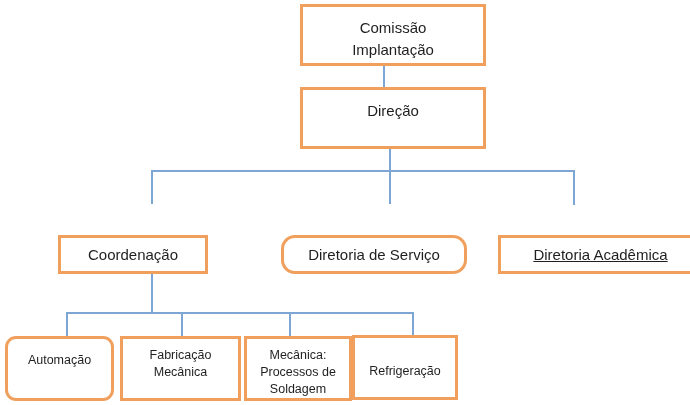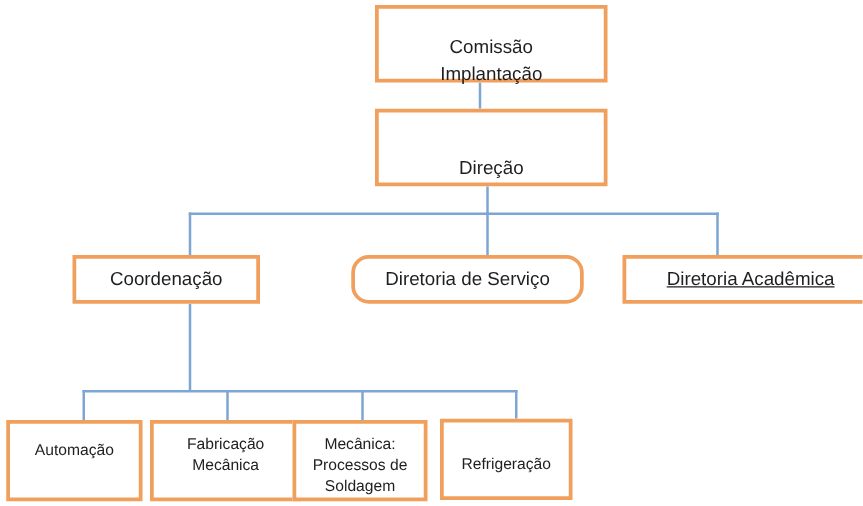--- a/index.html
+++ b/index.html
@@ -23,24 +23,24 @@
     border: 3px solid var(--box-border);
     background: var(--background);
     display: flex;
     justify-content: center;
     text-align: center;
     color: var(--text);
   }
   .node .label {
     white-space: pre-line;
   }
-  .top-align { align-items: flex-start; padding-top: 20px; }
+  .top-align { align-items: flex-start; padding-top: 10px; }
   .mid-align { align-items: center; }
   .lvl-1 { font-size: 15px; line-height: 22px; }
-  .lvl-2 { font-size: 15px; line-height: 16px; }
+  .lvl-2 { font-size: 15px; line-height: 16px; margin-top: 31px; }
   .lvl-3 { font-size: 12.5px; line-height: 17px; padding-top: 8px; align-items: flex-start; }
   .conn {
     position: absolute;
     background: var(--connector);
   }
 </style>
 </head>
 <body>
 
 <div class="stage">
@@ -56,46 +56,46 @@
   <div class="conn" style="left:66px; top:312px; width:1.5px; height:24px;"></div>
   <div class="conn" style="left:181px; top:312px; width:1.5px; height:24px;"></div>
   <div class="conn" style="left:289px; top:312px; width:1.5px; height:24px;"></div>
   <div class="conn" style="left:412px; top:312px; width:1.5px; height:23px;"></div>
 
   <div class="node lvl-1 top-align" style="left:300px; top:4px; width:186px; height:62px;">
     <span class="label">Comissão
 Implantação</span>
   </div>
 
-  <div class="node lvl-1 top-align" style="left:300px; top:87px; width:186px; height:62px;align-items:flex-end;">
+  <div class="node lvl-1 top-align" style="left:300px; top:87px; width:186px; height:62px;">
     <span class="label">Direção</span>
   </div>
 
   <div class="node lvl-2 mid-align" style="left:58px; top:204px; width:150px; height:39px;">
     <span class="label">Coordenação</span>
   </div>
 
   <div class="node lvl-2 mid-align" style="left:281px; top:204px; width:186px; height:39px;border-radius:14px;">
     <span class="label">Diretoria de Serviço</span>
   </div>
 
   <div class="node lvl-2 mid-align" style="left:498px; top:204px; width:205px; height:39px;text-decoration:underline;">
     <span class="label">Diretoria Acadêmica</span>
   </div>
 
-  <div class="node lvl-3" style="left:5px; top:336px; width:109px; height:65px; padding-top:13px;">
+  <div class="node lvl-3" style="left:5px; top:336px; width:109px; height:65px; padding-top:13px;border-radius:11px;">
     <span class="label">Automação</span>
   </div>
 
   <div class="node lvl-3" style="left:120px; top:336px; width:121px; height:65px;">
     <span class="label">Fabricação
 Mecânica</span>
   </div>
 
-  <div class="node lvl-3" style="left:234px; top:336px; width:108px; height:65px;">
+  <div class="node lvl-3" style="left:244px; top:336px; width:108px; height:65px;">
     <span class="label">Mecânica:
 Processos de
 Soldagem</span>
   </div>
 
   <div class="node lvl-3" style="left:352px; top:335px; width:106px; height:65px; padding-top:25px;">
     <span class="label">Refrigeração</span>
   </div>
 
 </div>

